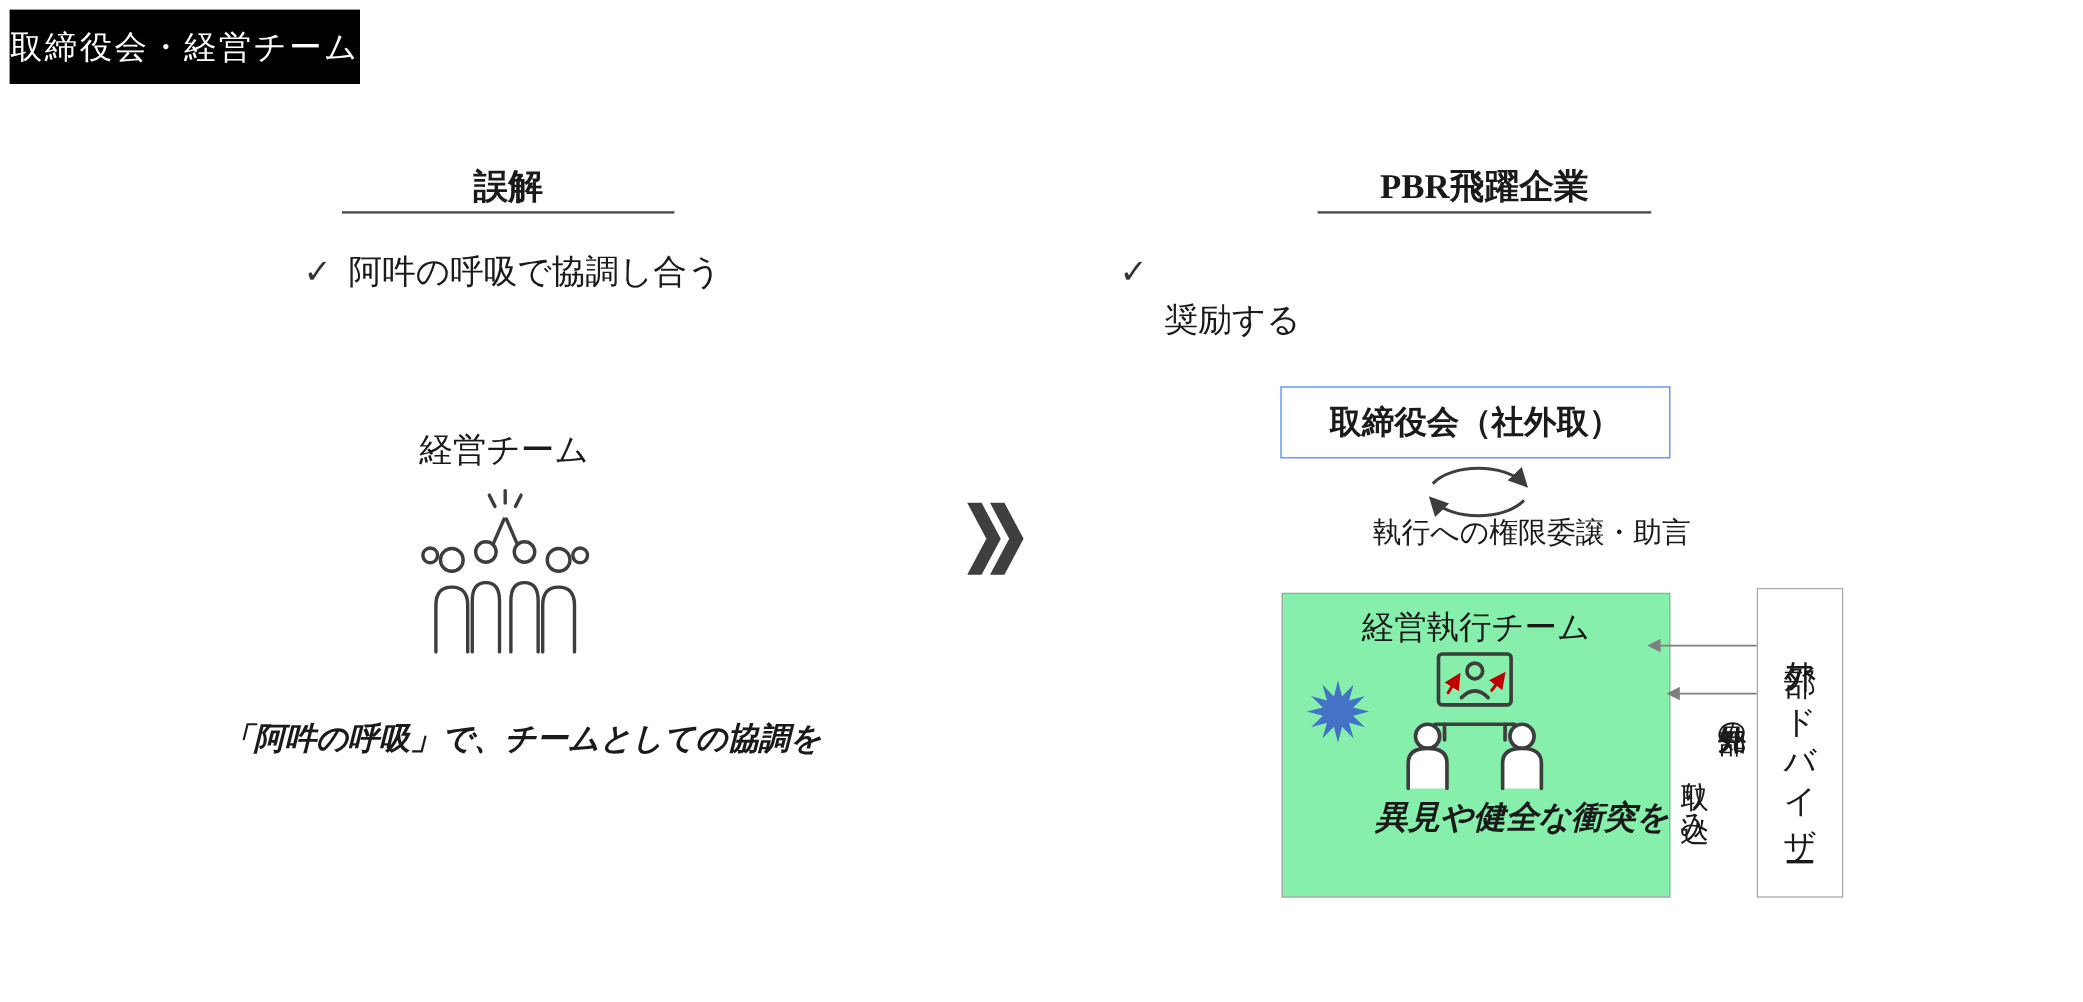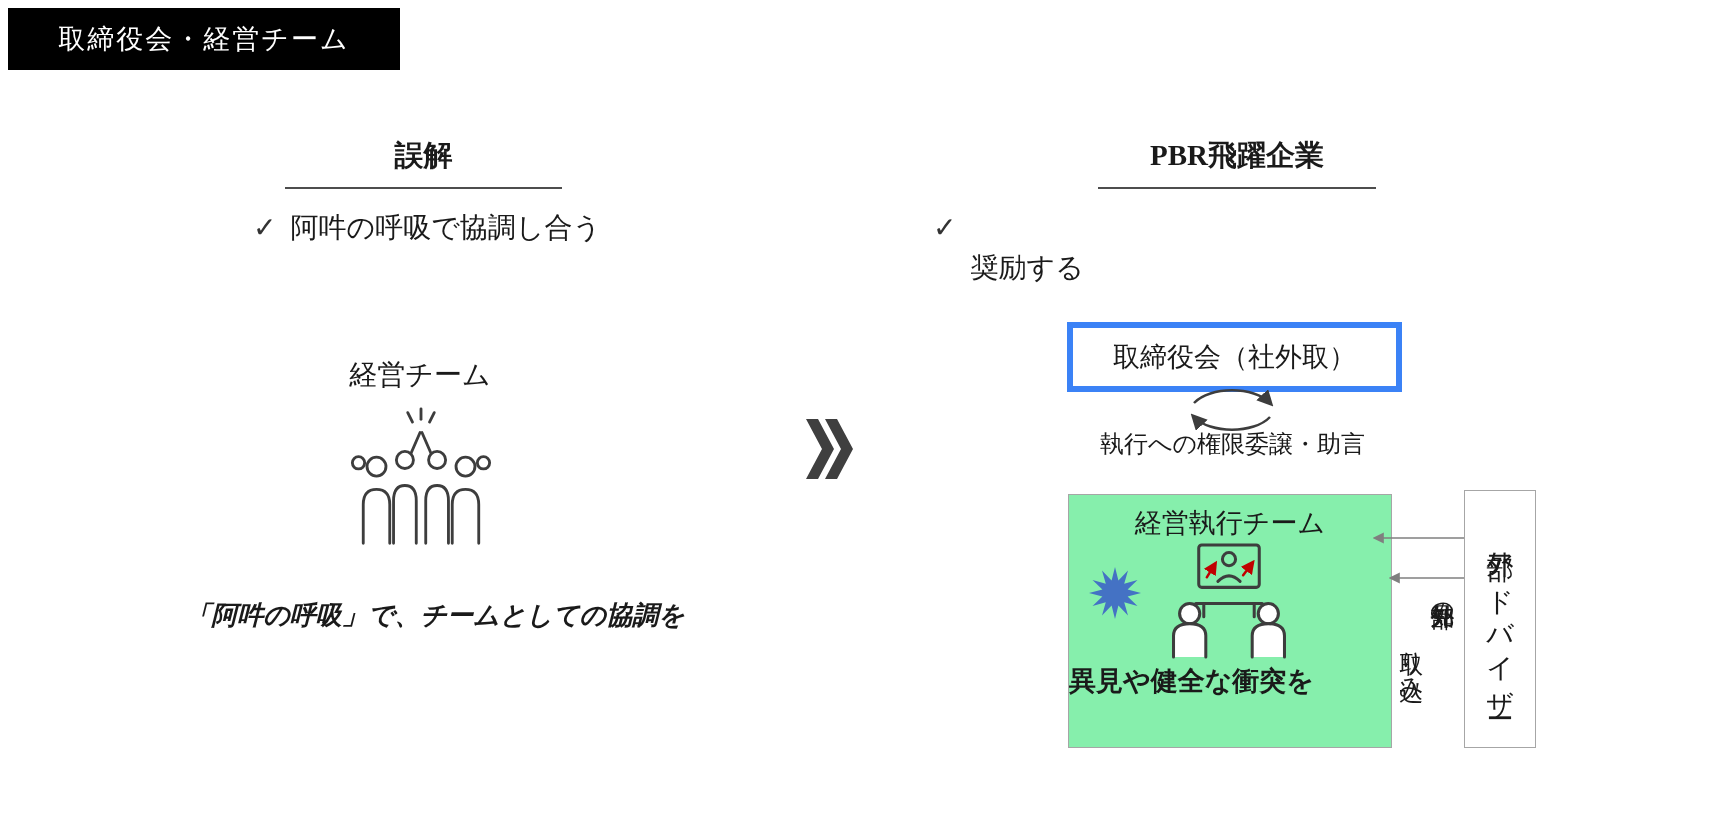--- a/index.html
+++ b/index.html
@@ -1,50 +1,50 @@
 <!DOCTYPE html>
 <html><head>
 <meta charset="utf-8">
 <style>
   html,body{margin:0;padding:0;background:#ffffff;}
   .slide{position:relative;width:1736px;height:835px;background:#ffffff;overflow:hidden;
          font-family:"Liberation Serif","DejaVu Serif",serif;color:#1a1a1a;}
   .abs{position:absolute;}
 
-  .title-box{left:8px;top:8px;width:392px;height:62px;background:#000000;color:#ffffff;
+  .title-box{left:8px;top:8px;width:292px;height:62px;background:#000000;color:#ffffff;
              display:flex;align-items:center;justify-content:center;font-size:27px;letter-spacing:2px;}
 
-  .col-heading{font-weight:bold;font-size:29px;text-align:center;padding-bottom:11px;
+  .col-heading{font-weight:bold;font-size:29px;text-align:center;
                border-bottom:2px solid #4d4d4d;}
   .heading-left{left:285px;top:136px;width:277px;}
   .heading-right{left:1098px;top:136px;width:278px;}
 
   .bullet{display:flex;gap:14px;font-size:28px;line-height:1.42;}
   .check{flex:0 0 auto;color:#333333;}
   .bullet-left{left:253px;top:208px;}
   .bullet-right{left:933px;top:208px;width:648px;}
 
   .team-label{left:320px;top:356px;width:200px;text-align:center;font-size:28px;}
   .icon-highfive{left:350px;top:406px;}
   .left-caption{left:160px;top:596px;width:550px;text-align:center;font-size:26px;
                 font-weight:bold;line-height:1.55;font-style:italic;}
 
   .chevrons{left:804px;top:417px;}
 
-  .board-box{left:1067px;top:322px;width:323px;height:58px;border:6px solid #3b82f6;
-             display:flex;align-items:center;justify-content:center;font-size:27px;background:#fff;}
+  .board-box{left:1067px;top:322px;width:323px;height:58px;border:1px solid #3b82f6;
+             display:flex;align-items:center;justify-content:center;font-size:27px;background:#fff;font-weight:bold;}
   .cycle-icon{left:1178px;top:384px;}
-  .delegation{left:1075px;top:428px;width:315px;text-align:center;font-size:24px;}
+  .delegation{left:1119px;top:428px;width:315px;text-align:center;font-size:24px;}
 
   .exec-box{left:1068px;top:494px;width:322px;height:252px;border:1px solid #a6a6a6;background:#86efac;}
   .exec-label{position:absolute;top:10px;left:0;right:0;text-align:center;font-size:27px;}
   .starburst{position:absolute;left:20px;top:72px;}
   .meeting-icon{position:absolute;left:84px;top:48px;}
-  .exec-caption{position:absolute;top:168px;left:0;right:0;text-align:left;
-                font-size:27px;font-weight:bold;line-height:1.4;}
+  .exec-caption{position:absolute;top:168px;left:0;right:0;text-align:right;
+                font-size:27px;font-weight:bold;line-height:1.4;font-style:italic;}
 
   .link-arrows{left:1368px;top:524px;}
 
   .knowledge{left:1395px;top:586px;height:162px;writing-mode:vertical-rl;
              font-size:24px;line-height:1.3;}
   .knowledge .k2{padding-top:48px;}
 
   .advisor-box{left:1464px;top:490px;width:70px;height:256px;border:1px solid #a6a6a6;background:#fff;
                display:flex;align-items:center;justify-content:center;
                writing-mode:vertical-rl;font-size:27px;letter-spacing:3px;}

